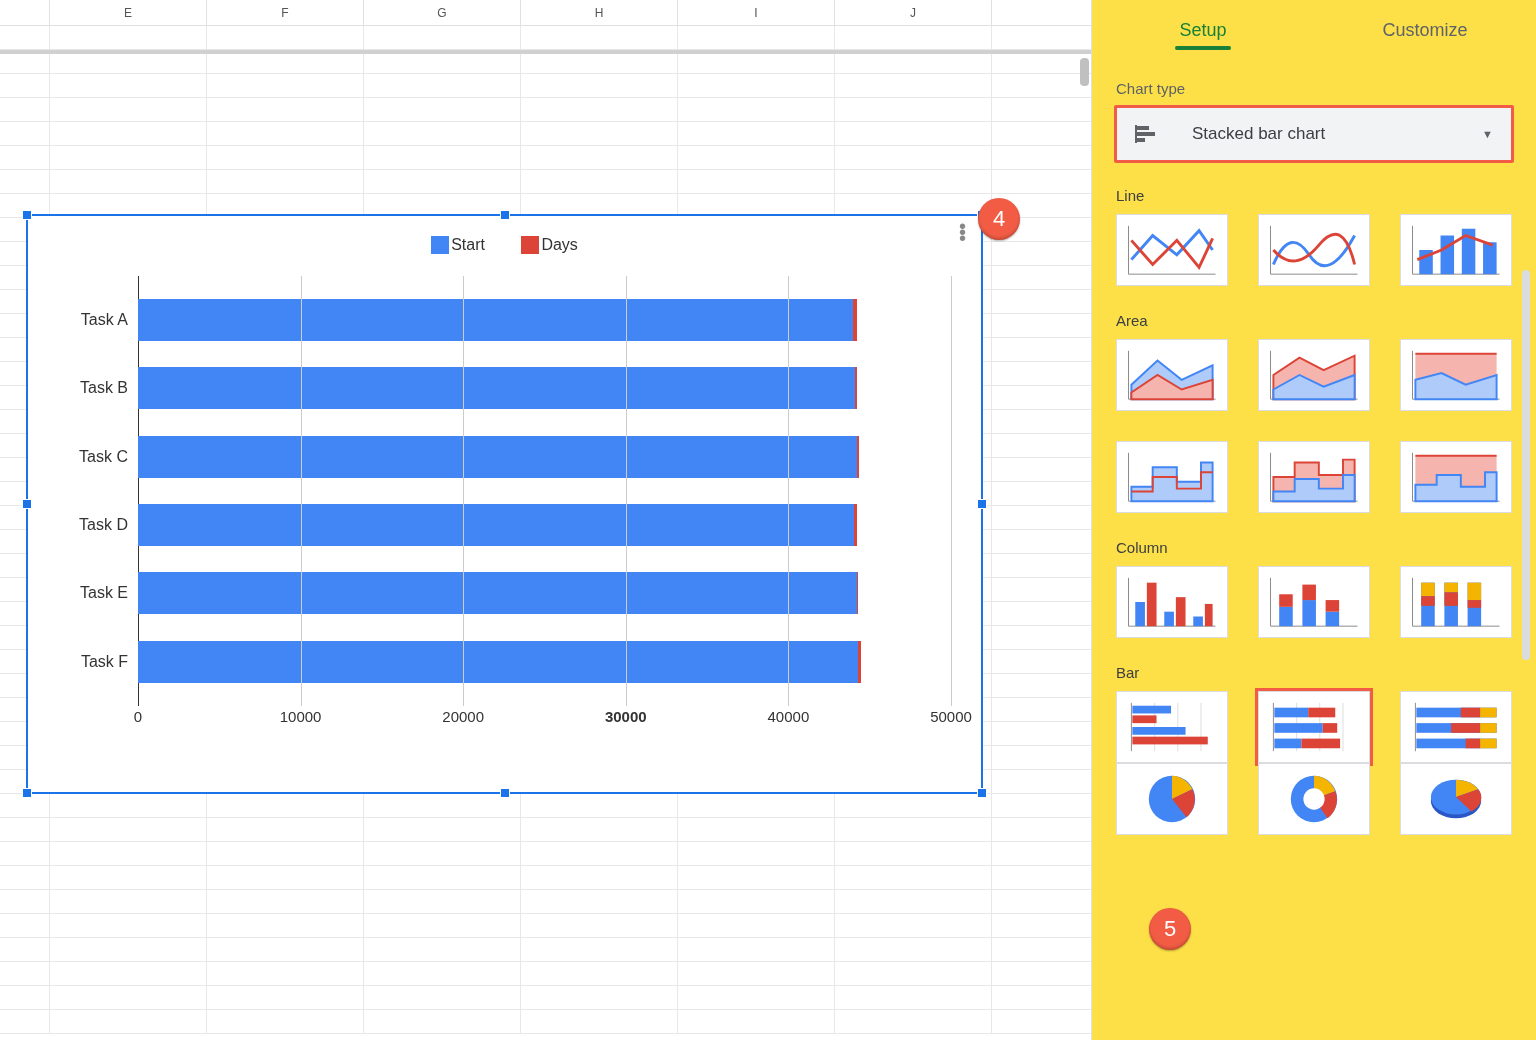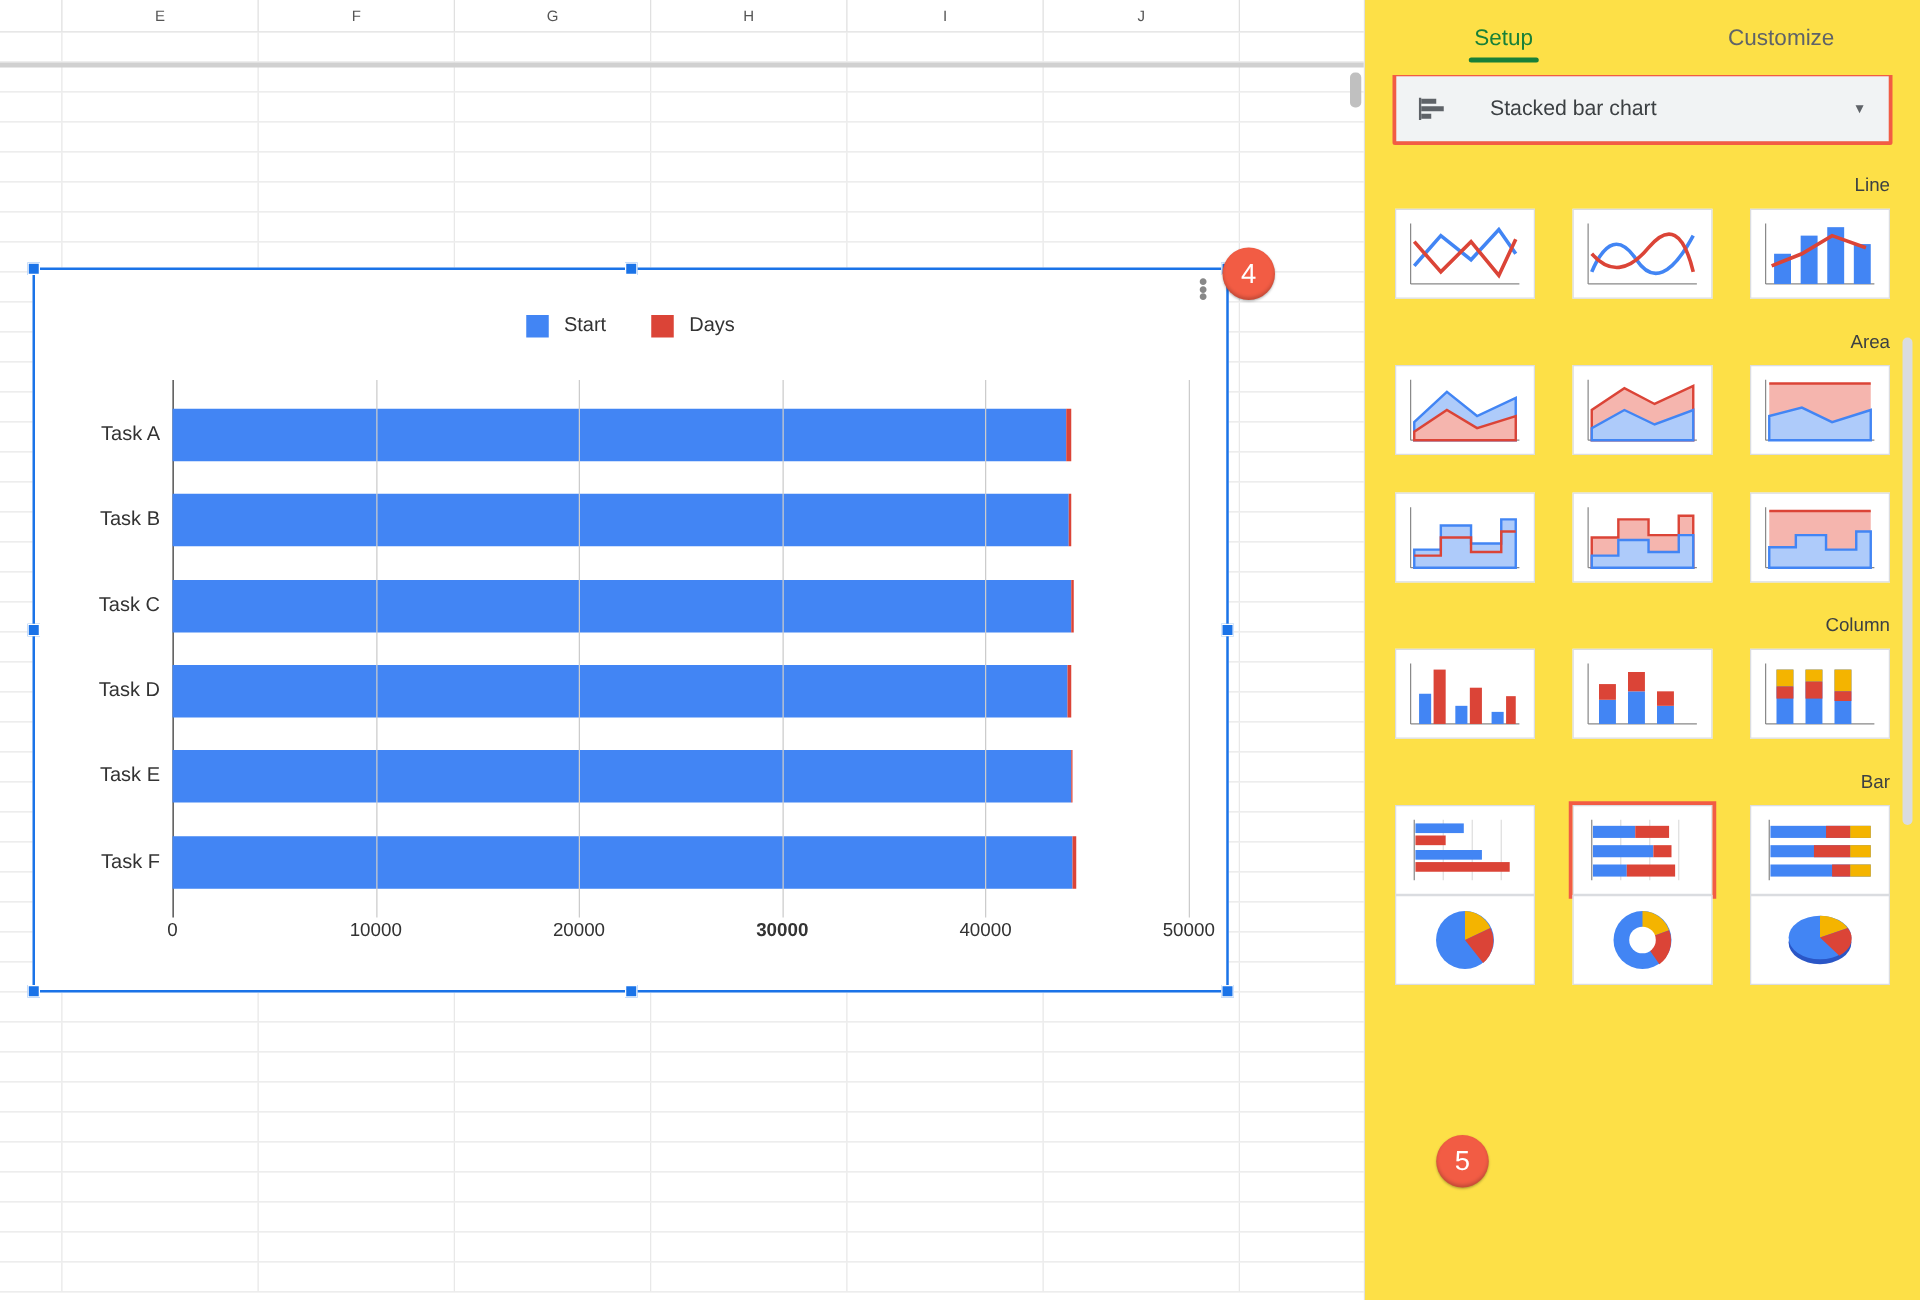--- a/index.html
+++ b/index.html
@@ -31,21 +31,21 @@
 .handle.bl { bottom:-6px; left:-6px;}
 .handle.bm { bottom:-6px; left:50%; margin-left:-5px;}
 .handle.br { bottom:-6px; right:-6px;}
 
 .chart-menu-dots { position:absolute; top:6px; right:16px; color:#888; font-size:20px; letter-spacing:-1px; cursor:pointer; line-height:8px;}
 .chart-menu-dots span{display:block;height:6px;}
 
 .chart-inner { padding: 20px 20px 10px 20px; height:100%; position:relative;}
 
 .legend { text-align:center; font-size:16px; color:#333; margin-bottom:18px;}
-.legend-item { display:inline-flex; align-items:center; gap:12px; margin:16px 16px;}
+.legend-item { display:inline-flex; align-items:center; gap:2px; margin:0 16px;}
 .legend-swatch { width:18px; height:18px;}
 .swatch-blue{background:#4285f4;}
 .swatch-red{background:#db4437;}
 
 .plot { position:relative; height:460px; margin-left:90px; margin-right:10px;}
 .y-axis-line { position:absolute; left:0; top:0; bottom:30px; width:1px; background:#333;}
 .gridline { position:absolute; top:0; bottom:30px; width:1px; background:#ccc;}
 
 .bars { position:absolute; left:0; right:0; top:0; bottom:30px; display:flex; flex-direction:column; justify-content:space-around; padding:10px 0;}
 .bar-row { display:flex; align-items:center; height:42px; position:relative;}
@@ -66,21 +66,21 @@
 .tab.active::after{content:'';position:absolute;bottom:10px;left:50%;transform:translateX(-50%);width:56px;height:4px;background:#188038;border-radius:3px;}
 
 .side-label{font-size:15px;color:#5f6368;margin:20px 0 10px 0;}
 
 .chart-type-select{height:54px;border:1px solid #dadce0;background:#f1f3f4;display:flex;align-items:center;padding:0 18px;gap:35px;cursor:pointer;position:relative;}
 .chart-type-select .sel-icon svg{display:block;}
 .chart-type-select .sel-text{font-size:17px;color:#3c4043;flex:1;}
 .chart-type-select .caret{font-size:11px;color:#5f6368;}
 .highlight-4{position:absolute;inset:-3px;border:3px solid #f25c44;border-radius:2px;pointer-events:none;}
 
-.type-group-label{font-size:15px;color:#3c4043;margin:26px 0 10px 0;text-align:right;}
+.type-group-label{font-size:15px;color:#3c4043;margin:26px 0 10px 0;}
 .thumbs{display:flex;gap:30px;flex-wrap:wrap;}
 .thumb{width:112px;height:72px;border:1px solid #dadce0;background:#fff;padding:6px;cursor:pointer;position:relative;display:flex;align-items:center;justify-content:center;}
 .thumb svg{width:100%;height:100%;}
 .thumb.selected{outline:3px solid #f25c44;}
 
 .side-scrollbar{position:absolute;right:6px;top:210px;width:8px;height:390px;background:#dadce0;border-radius:4px;}
 
 
 .anno{position:absolute;width:42px;height:42px;border-radius:50%;background:#f25c44;color:#fff;font-size:22px;display:flex;align-items:center;justify-content:center;box-shadow:inset 0 -2px 3px rgba(0,0,0,0.2),0 1px 2px rgba(0,0,0,0.3);font-weight:500;}
 .anno-4{left:978px;top:198px;}
@@ -566,20 +566,21 @@
       </div>
     </div>
   </div>
 
   <div class="sidebar">
     <div class="tabs">
       <div class="tab active">Setup</div>
       <div class="tab">Customize</div>
     </div>
     <div class="side-scroll">
+      <div class="side-label">Chart type</div>
       <div class="chart-type-select">
         <div class="highlight-4"></div>
         <span class="sel-icon">
           <svg width="22" height="18" viewBox="0 0 22 18">
               <line x1="1" y1="0" x2="1" y2="18" stroke="#5f6368" stroke-width="2"></line>
               <rect x="2" y="1" width="12" height="4" fill="#5f6368"></rect>
               <rect x="2" y="7" width="18" height="4" fill="#5f6368"></rect>
               <rect x="2" y="13" width="8" height="4" fill="#5f6368"></rect>
             </svg>
         </span>

